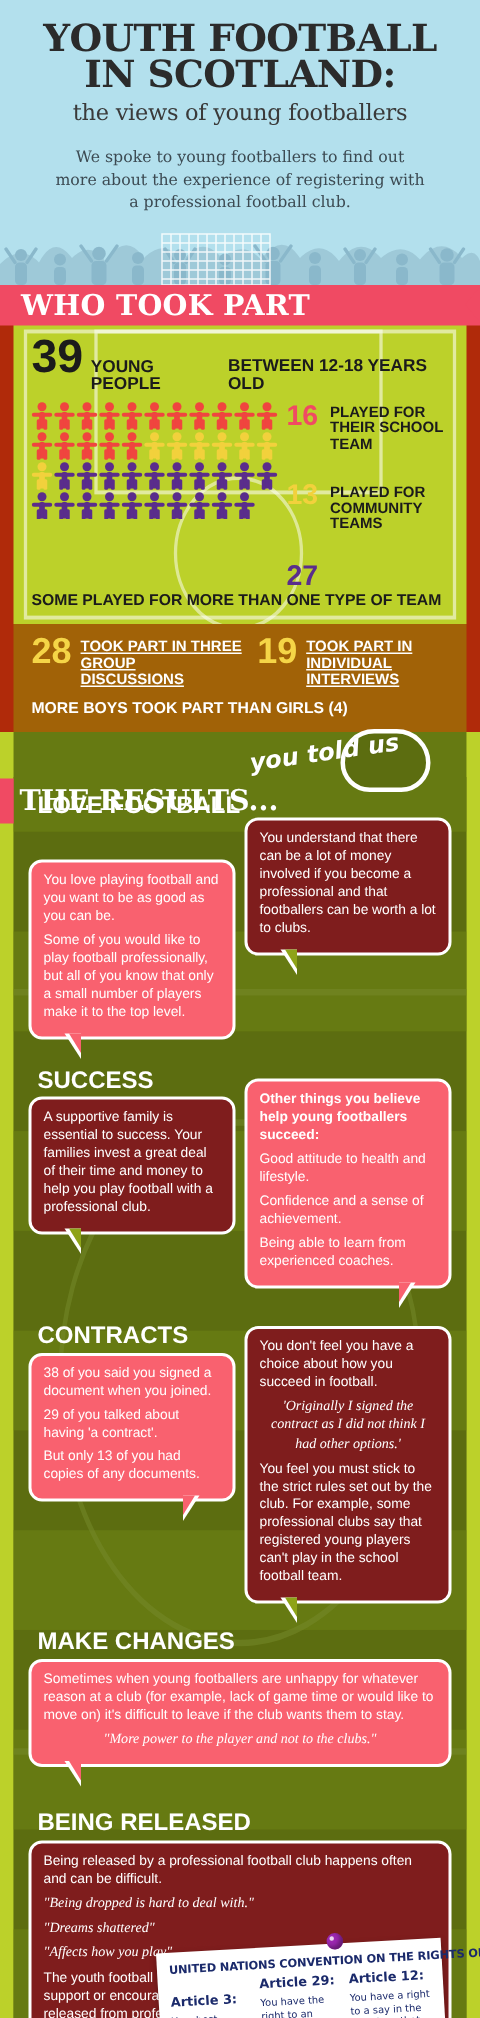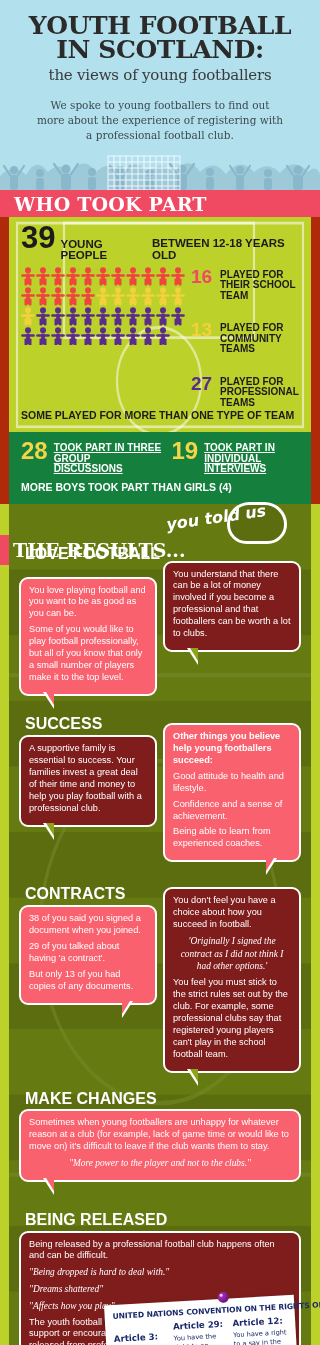--- a/index.html
+++ b/index.html
@@ -100,21 +100,21 @@
   .legend .num { font-size:19px; font-weight:bold; line-height:0.9; min-width:24px; }
   .legend .lab { font-size:10px; font-weight:bold; color:#1b1b1b; line-height:1.05; text-transform:uppercase; padding-top:2px;}
   .n-red  { color:#f04a63; }
   .n-yel  { color:#f2d13c; }
   .n-pur  { color:#5a2d8c; }
 
   .someplayed { font-size:10.5px; font-weight:bold; color:#1b1b1b; text-transform:uppercase; line-height:1.1; margin-top:2px; }
 
   
   .redstats {
-    background:#15803d; color:#fff;
+    background:#a16207; color:#fff;
     padding:9px 12px 10px 12px;
     border-left:9px solid #b02a0a; border-right:9px solid #b02a0a;
     position:relative;
   }
   .redstats .cols { display:flex; gap:10px; }
   .redstats .col { display:flex; gap:6px; align-items:flex-start; }
   .redstats .num { font-size:24px; font-weight:bold; color:#f5d547; line-height:0.85; }
   .redstats .lab { font-size:10px; font-weight:bold; text-transform:uppercase; line-height:1.08; padding-top:2px;text-decoration:underline; }
   .redstats .note { font-size:10.5px; font-weight:bold; text-transform:uppercase; margin-top:7px; line-height:1.1; }
 
@@ -363,21 +363,20 @@
           <div class="row">
             <span class="num n-red">16</span>
             <span class="lab">PLAYED FOR THEIR SCHOOL TEAM</span>
           </div>
           <div class="row">
             <span class="num n-yel">13</span>
             <span class="lab">PLAYED FOR COMMUNITY TEAMS</span>
           </div>
           <div class="row">
             <span class="num n-pur">27</span>
-            <span class="lab">PLAYED FOR PROFESSIONAL TEAMS</span>
           </div>
         </div>
       </div>
 
       <div class="someplayed">SOME PLAYED FOR MORE THAN ONE TYPE OF TEAM</div>
     </div>
   </section>
 
   <section class="redstats">
     <div class="cols">
@@ -418,21 +417,21 @@
           <circle cx="151" cy="300" r="120"></circle>
           <path d="M0 120 L302 120 M0 470 L302 470"></path>
         </g>
       </svg>
     </div>
 
     <div class="res-inner">
 
       <div class="sec-title">LOVE FOOTBALL</div>
       <div class="two">
-        <div class="bub pink" style="margin-top:12px;">
+        <div class="bub pink" style="margin-top:24px;">
           <p>You love playing football and you want to be as good as you can be.</p>
           <p>Some of you would like to play football professionally, but all of you know that only a small number of players make it to the top level.</p>
           <span class="tail bl" style="color:#f9616f">
               <i></i>
             </span>
         </div>
         <div class="bub olive" style="margin-top:-4px;">
           <p>You understand that there can be a lot of money involved if you become a professional and that footballers can be worth a lot to clubs.</p>
           <span class="tail bl" style="color:#8ea318">
               <i></i>

